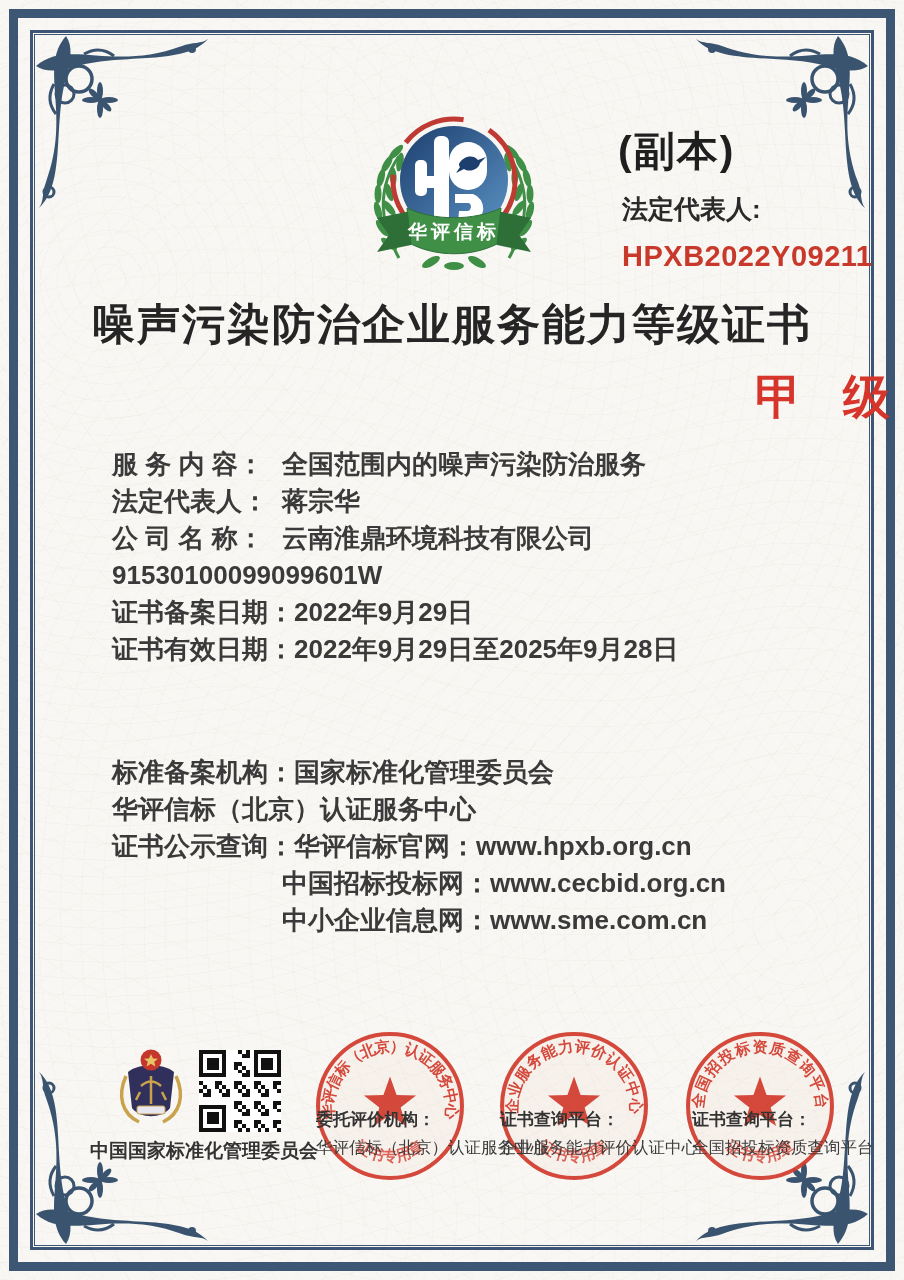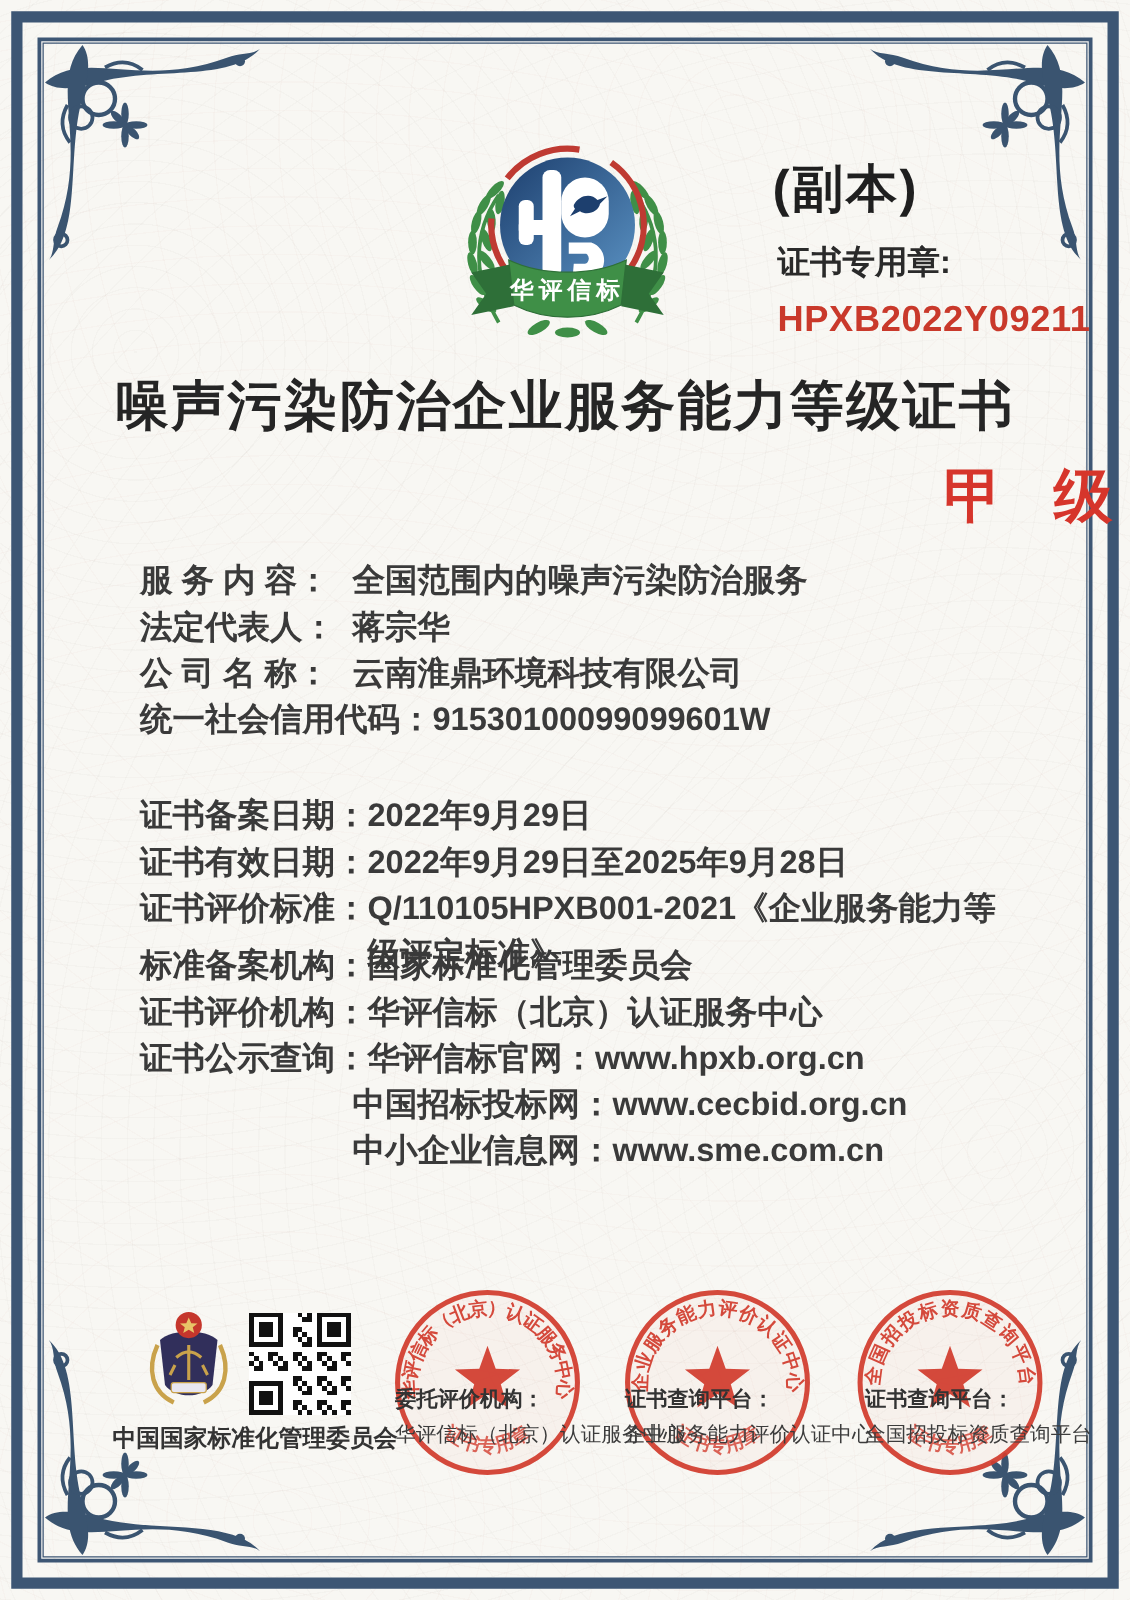--- a/index.html
+++ b/index.html
@@ -25,21 +25,21 @@
   
   .logo{position:absolute;left:358px;top:92px;width:192px;height:190px;}
   .dup-label{position:absolute;left:618px;top:124px;font-size:41px;font-weight:700;color:#1f1f1f;letter-spacing:2px;}
   .certno-label{position:absolute;left:622px;top:192px;font-size:26px;font-weight:700;color:#2a2a2a;}
   .certno-value{position:absolute;left:622px;top:240px;font-size:29px;font-weight:700;color:#c9392b;letter-spacing:.5px;}
   
   .title{position:absolute;left:0;top:296px;width:100%;text-align:center;font-size:43px;font-weight:900;color:#252525;letter-spacing:2px;}
   .grade{position:absolute;left:0;top:366px;width:100%;text-align:right;font-size:47px;font-weight:900;color:#d6352b;letter-spacing:14px;}
   
   .info{position:absolute;left:112px;width:712px;color:#3a3a3a;}
-  .b1{top:446px;} .b2{top:594px;margin-top:40px;} .b3{top:754px;}
+  .b1{top:446px;} .b2{top:594px;} .b3{top:754px;}
   .info-row{display:flex;align-items:flex-start;font-size:26px;font-weight:600;line-height:37px;}
   .info-row .lbl{flex:0 0 auto;min-width:170px;white-space:pre;}
   .info-row .val{flex:0 1 auto;max-width:520px;}
   
   .emblem{position:absolute;left:113px;top:1046px;width:76px;height:86px;}
   .qr{position:absolute;left:199px;top:1050px;width:82px;height:82px;}
   .authority{position:absolute;left:76px;top:1138px;width:256px;text-align:center;font-size:19px;font-weight:700;color:#333;}
   .seal{position:absolute;top:1030px;width:152px;height:152px;opacity:.93;}
   .seal1{left:314px;} .seal2{left:498px;} .seal3{left:684px;}
   .seal-caption{position:absolute;white-space:nowrap;}
@@ -140,67 +140,61 @@
 
     <g>
       <path d="M18,126 L52,119 L52,153 L18,160 L30,143 Z" fill="#2e6f38"></path>
       <path d="M172,126 L138,119 L138,153 L172,160 L160,143 Z" fill="#2e6f38"></path>
       <path d="M48,116 C75,129 115,129 142,116 L138,152 C112,165 78,165 52,152 Z" fill="#3f8f47" stroke="#2e6f38"></path>
       <text class="logo-banner-text" x="95" y="146" text-anchor="middle">华评信标</text>
     </g>
   </svg>
 
   <div class="dup-label">(副本)</div>
-  <div class="certno-label">证书专用章:</div>
+  <div class="certno-label">法定代表人:</div>
   <div class="certno-value">HPXB2022Y09211</div>
 
   <div class="title">噪声污染防治企业服务能力等级证书</div>
   <div class="grade">甲 级</div>
 
   <div class="info b1">
     <div class="info-row">
         <span class="lbl">服 务 内 容：</span>
         <span class="val">全国范围内的噪声污染防治服务</span>
       </div>
     <div class="info-row">
         <span class="lbl">法定代表人：</span>
         <span class="val">蒋宗华</span>
       </div>
     <div class="info-row">
         <span class="lbl">公 司 名 称：</span>
         <span class="val">云南淮鼎环境科技有限公司</span>
       </div>
     <div class="info-row">
-        <span class="lbl">统一社会信用代码：</span>
         <span class="val">91530100099099601W</span>
       </div>
   </div>
 
   <div class="info b2">
     <div class="info-row">
         <span class="lbl">证书备案日期：</span>
         <span class="val">2022年9月29日</span>
       </div>
     <div class="info-row">
         <span class="lbl">证书有效日期：</span>
         <span class="val">2022年9月29日至2025年9月28日</span>
       </div>
-    <div class="info-row">
-        <span class="lbl">证书评价标准：</span>
-        <span class="val">Q/110105HPXB001-2021《企业服务能力等级评定标准》</span>
-      </div>
   </div>
 
   <div class="info b3">
     <div class="info-row">
         <span class="lbl">标准备案机构：</span>
         <span class="val">国家标准化管理委员会</span>
       </div>
     <div class="info-row">
-        <span class="lbl">证书评价机构：</span>
         <span class="val">华评信标（北京）认证服务中心</span>
       </div>
     <div class="info-row">
         <span class="lbl">证书公示查询：</span>
         <span class="val">华评信标官网：www.hpxb.org.cn</span>
       </div>
     <div class="info-row">
         <span class="lbl"></span>
         <span class="val">中国招标投标网：www.cecbid.org.cn</span>
       </div>

